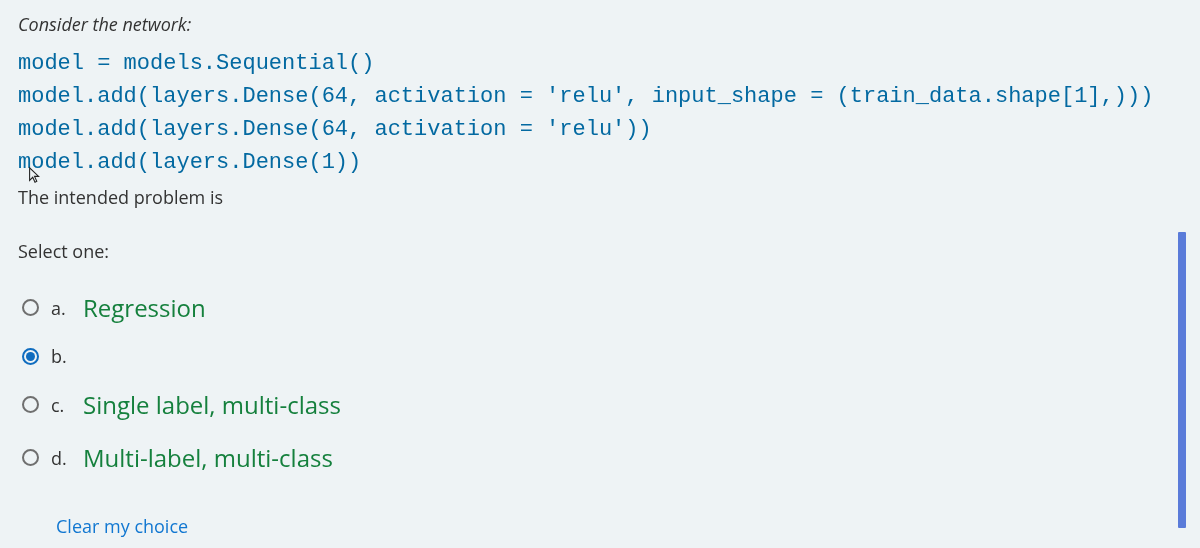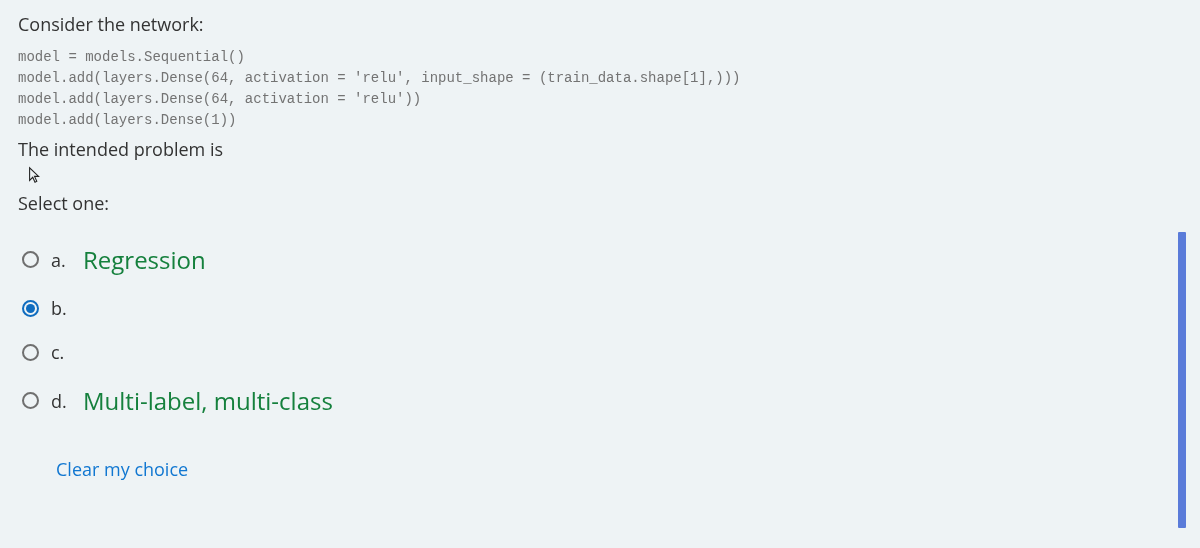--- a/index.html
+++ b/index.html
@@ -15,26 +15,27 @@
       width: 1200px;
       height: 548px;
       position: relative;
       padding: 12px 18px 0 18px;
     }
     .question-text {
       color: #333;
       margin-bottom: 10px;
       font-size: 18px;
       line-height: 1.4;
+      font-style: italic;
     }
     .code-block {
       font-family: "Consolas", "Courier New", monospace;
-      font-size: 14px;
+      font-size: 22px;
       white-space: pre;
-      color: #737373;
+      color: #0369a1;
       margin-bottom: 0;
       line-height: 1.5;
     }
     .cursor-icon {
       position: absolute;
       left: 26px;
       top: 166px;
       width: 18px;
       height: 18px;
     }
@@ -143,20 +144,21 @@
     <span class="option-letter">a.</span>
     <span class="option-text">Regression</span>
   </label>
   <label class="option">
     <span class="radio checked"></span>
     <span class="option-letter">b.</span>
   </label>
   <label class="option">
     <span class="radio"></span>
     <span class="option-letter">c.</span>
+    <span class="option-text">Single label, multi-class</span>
   </label>
   <label class="option">
     <span class="radio"></span>
     <span class="option-letter">d.</span>
     <span class="option-text">Multi-label, multi-class</span>
   </label>
 </div>
 
 <a class="clear-choice">Clear my choice</a>
 

